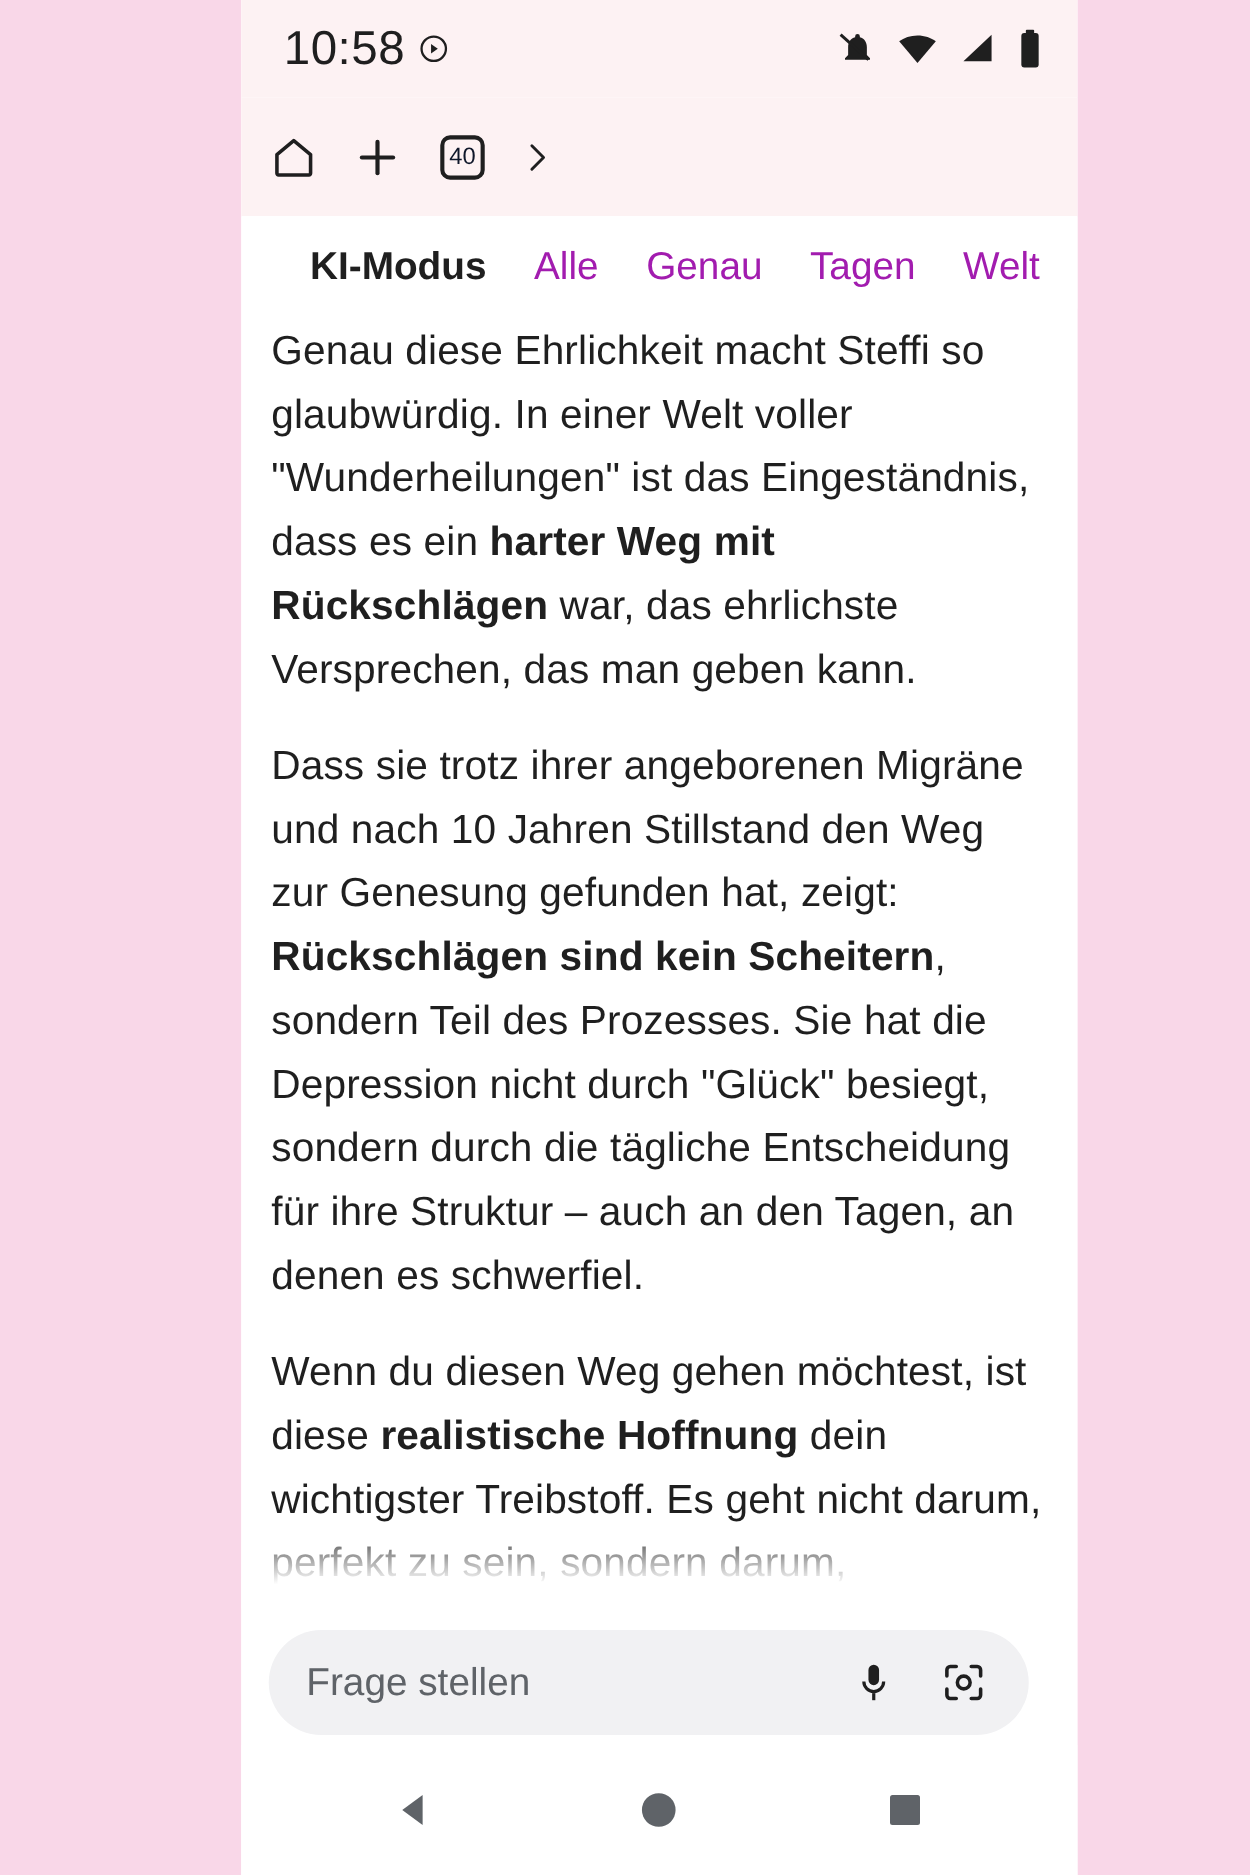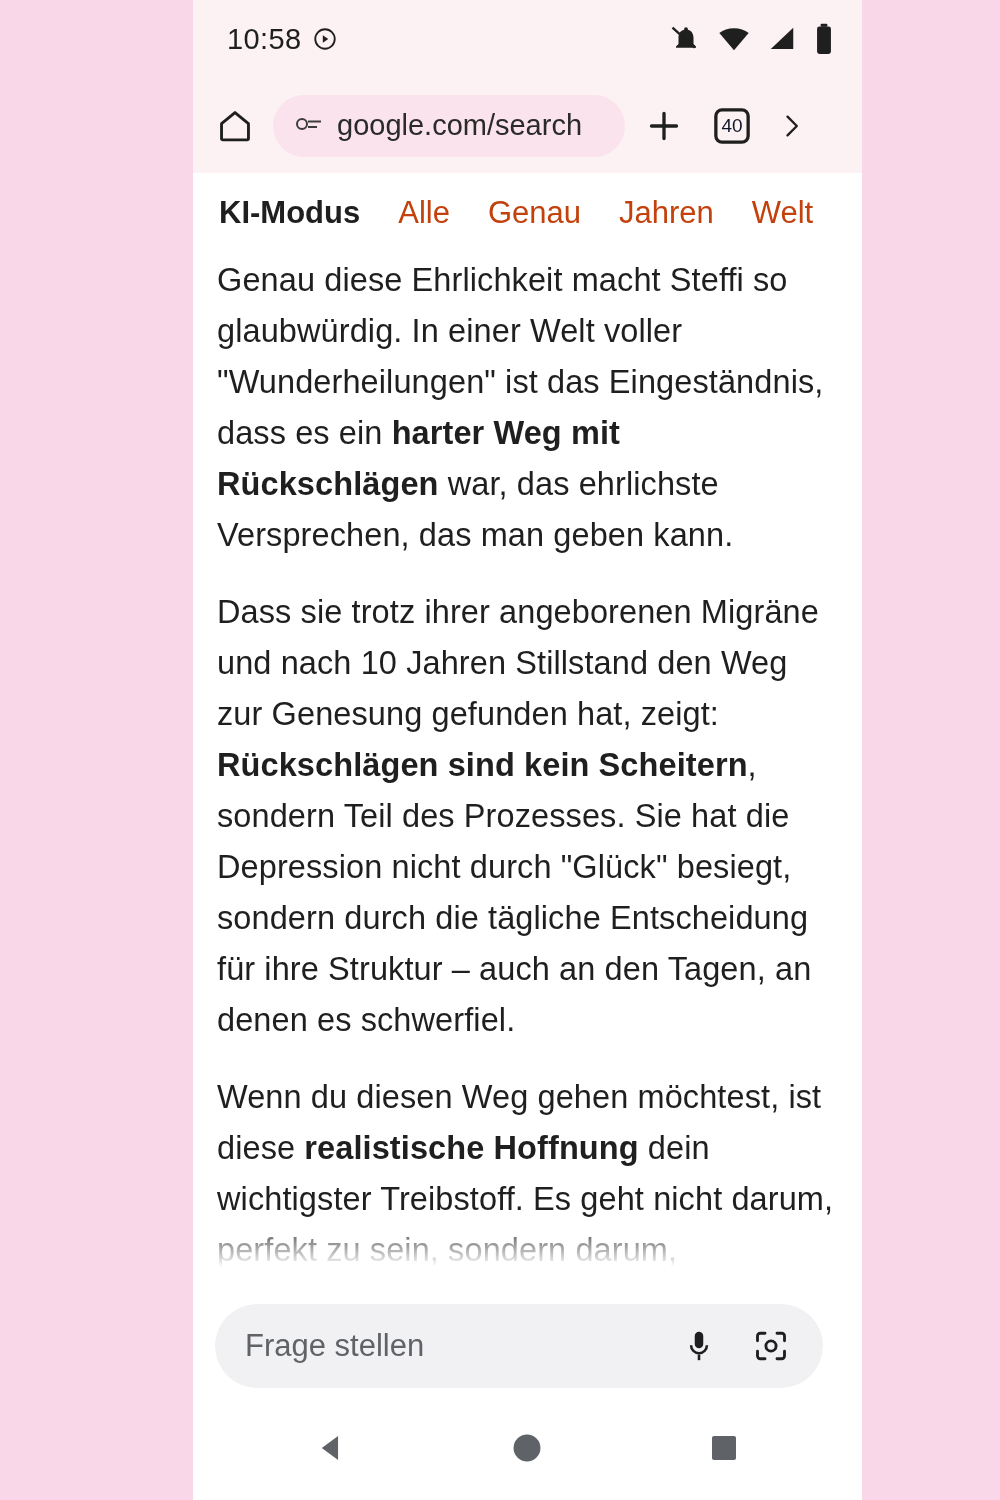--- a/index.html
+++ b/index.html
@@ -25,21 +25,21 @@
     align-items: center;
     justify-content: space-between;
     padding: 0 28px 0 34px;
   }
   .status-left {
     display: flex;
     align-items: center;
     gap: 10px;
   }
   .clock {
-    font-size: 29px;
+    font-size: 38px;
     color: #1f1f1f;
     letter-spacing: .4px;
   }
   .status-right {
     display: flex;
     align-items: center;
     gap: 17px;
   }
   .status-right svg, .status-left svg { display: block; }
 
@@ -93,24 +93,25 @@
     background: #ffffff;
     height: calc(1500px - 78px - 95px);
     position: relative;
   }
   .tabsrow {
     display: flex;
     align-items: center;
     gap: 38px;
     padding: 22px 26px 16px 26px;
     background: #fff;
+    margin-left: 29px;
   }
   .tabitem {
     font-size: 31px;
-    color: #c2410c;
+    color: #a21caf;
     white-space: nowrap;
   }
   .tabitem.active {
     color: #1f1f1f;
     font-weight: bold;
   }
 
   .article {
     padding: 8px 26px 0 24px;
     overflow: hidden;
@@ -209,30 +210,20 @@
       </span>
     </div>
   </div>
 
   <div class="urlbar">
     <div class="home-btn">
       <svg width="38" height="38" viewBox="0 0 24 24" fill="none" stroke="#1f1f1f" stroke-width="1.8" stroke-linejoin="round">
         <path d="M3.5 10.5L12 3.5l8.5 7V20a.8.8 0 0 1-.8.8H4.3a.8.8 0 0 1-.8-.8z"></path>
       </svg>
     </div>
-    <div class="omnibox">
-      <span>
-        <svg width="32" height="26" viewBox="0 0 32 24" fill="none" stroke="#3c3c3c" stroke-width="2">
-          <circle cx="9" cy="12" r="5"></circle>
-          <line x1="15" y1="9.5" x2="28" y2="9.5"></line>
-          <line x1="15" y1="15" x2="24" y2="15"></line>
-        </svg>
-      </span>
-      <span class="omnibox-text">google.com/search</span>
-    </div>
     <div class="plus-btn">
       <svg width="40" height="40" viewBox="0 0 24 24" stroke="#1f1f1f" stroke-width="2" stroke-linecap="round">
         <line x1="12" y1="4.5" x2="12" y2="19.5"></line>
         <line x1="4.5" y1="12" x2="19.5" y2="12"></line>
       </svg>
     </div>
     <div class="tabs-wrap">
       <svg width="44" height="44" viewBox="0 0 24 24" fill="none" stroke="#1f1f1f" stroke-width="1.8">
         <rect x="3.2" y="3.2" width="17.6" height="17.6" rx="3.4"></rect>
       </svg>
@@ -244,21 +235,21 @@
       </svg>
     </div>
   </div>
 
   <div class="page">
 
     <div class="tabsrow">
       <span class="tabitem active">KI-Modus</span>
       <span class="tabitem">Alle</span>
       <span class="tabitem">Genau</span>
-      <span class="tabitem">Jahren</span>
+      <span class="tabitem">Tagen</span>
       <span class="tabitem">Welt</span>
     </div>
 
     <div class="article">
       <p>
         <span>Genau diese Ehrlichkeit macht Steffi so glaubwürdig. In einer Welt voller "Wunderheilungen" ist das Eingeständnis, dass es ein </span><b>harter Weg mit Rückschlägen</b><span> war, das ehrlichste Versprechen, das man geben kann.</span>
       </p>
       <p>
         <span>Dass sie trotz ihrer angeborenen Migräne und nach 10 Jahren Stillstand den Weg zur Genesung gefunden hat, zeigt: </span><b>Rückschlägen sind kein Scheitern</b><span>, sondern Teil des Prozesses. Sie hat die Depression nicht durch "Glück" besiegt, sondern durch die tägliche Entscheidung für ihre Struktur – auch an den Tagen, an denen es schwerfiel.</span>
       </p>

